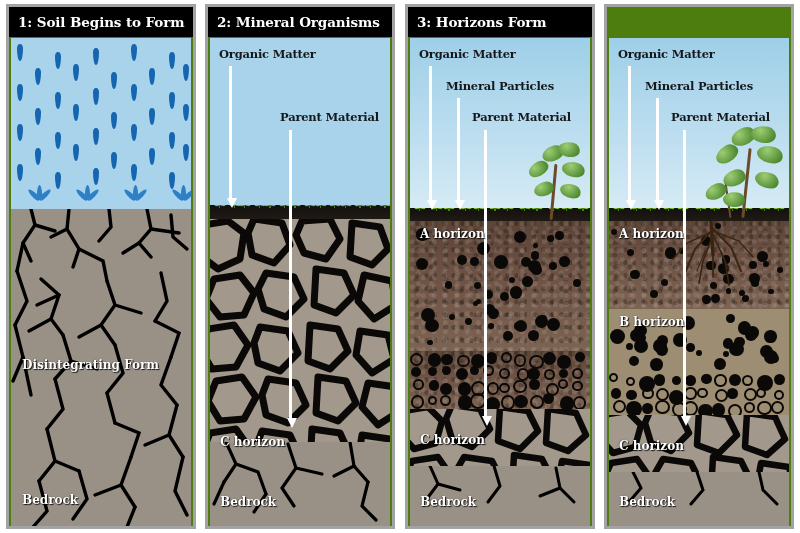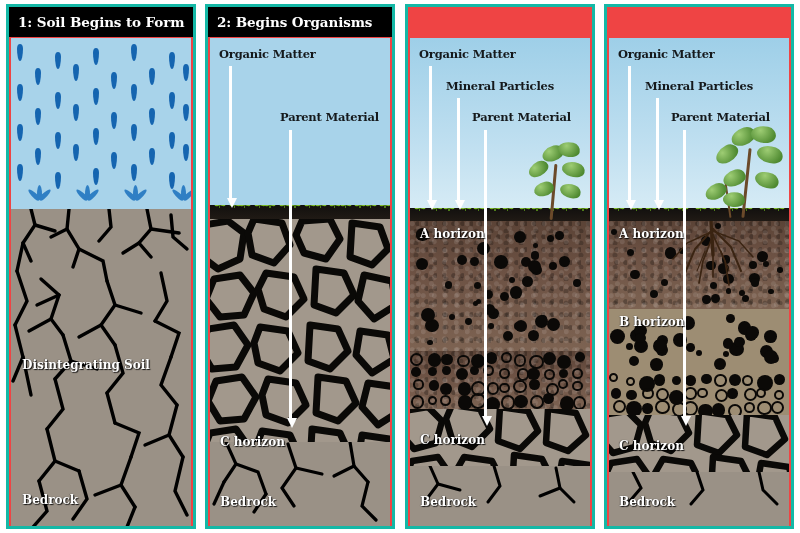--- a/index.html
+++ b/index.html
@@ -3,21 +3,21 @@
 <meta charset="utf-8">
 <style>
   * { margin:0; padding:0; box-sizing:border-box; }
   html,body { width:800px; height:533px; background:#ffffff; overflow:hidden; }
   body { font-family:"DejaVu Serif", serif; }
 
   .board { position:relative; width:800px; height:533px; background:#ffffff; }
 
   .panel {
     position:absolute; top:4px; height:525px; width:190px;
-    background:#ef4444; border:3px solid #14b8a6; overflow:hidden;
+    background:#4d7c0f; border:3px solid #a3a3a3; overflow:hidden;
   }
   .p1 { left:6px; }  .p2 { left:205px; } .p3 { left:405px; } .p4 { left:604px; }
 
   .title-bar {
     position:absolute; left:0; top:0; width:100%; height:30px;
     background:#000000; color:#ffffff; display:flex; align-items:center;
     padding-left:9px; z-index:40;
   }
   .title-bar span {
     font-family:"DejaVu Serif", serif; font-weight:bold; font-size:13.5px;
@@ -220,28 +220,28 @@
             <path d="M28,272 L36,302 L22,318"></path>
             <path d="M158,226 L134,236"></path>
             <path d="M110,276 L84,286"></path>
             <path d="M172,248 L164,282 L176,306"></path>
             <path d="M124,298 L116,318"></path>
             <path d="M68,262 L76,290 L62,310"></path>
           </g>
         </svg>
       </div>
 
-      <div class="soil-label" style="left:11px;top:320px">Disintegrating Soil</div>
+      <div class="soil-label" style="left:11px;top:320px">Disintegrating Form</div>
       <div class="soil-label" style="left:11px;top:455px">Bedrock</div>
     </div>
   </div>
 
   <div class="panel p2">
     <div class="title-bar">
-      <span>2: Begins Organisms</span>
+      <span>2: Mineral Organisms</span>
     </div>
     <div class="stage">
 
       <div class="sky flat" style="height:167px"></div>
 
       <div class="sky-label" style="left:9px;top:9px">Organic Matter</div>
       <div class="sky-label" style="left:70px;top:72px">Parent Material</div>
 
       <div class="arrow" style="left:17px;top:28px;height:142px">
         <div class="shaft"></div>
@@ -376,20 +376,23 @@
           </g>
         </svg>
       </div>
 
       <div class="soil-label" style="left:10px;top:397px">C horizon</div>
       <div class="soil-label" style="left:10px;top:457px">Bedrock</div>
     </div>
   </div>
 
   <div class="panel p3">
+    <div class="title-bar">
+      <span>3: Horizons Form</span>
+    </div>
     <div class="stage">
 
       <div class="sky grad" style="height:170px"></div>
 
       <div class="sky-label" style="left:9px;top:9px">Organic Matter</div>
       <div class="sky-label" style="left:36px;top:41px">Mineral Particles</div>
       <div class="sky-label" style="left:62px;top:72px">Parent Material</div>
 
       <div class="arrow" style="left:17px;top:28px;height:144px">
         <div class="shaft"></div>

